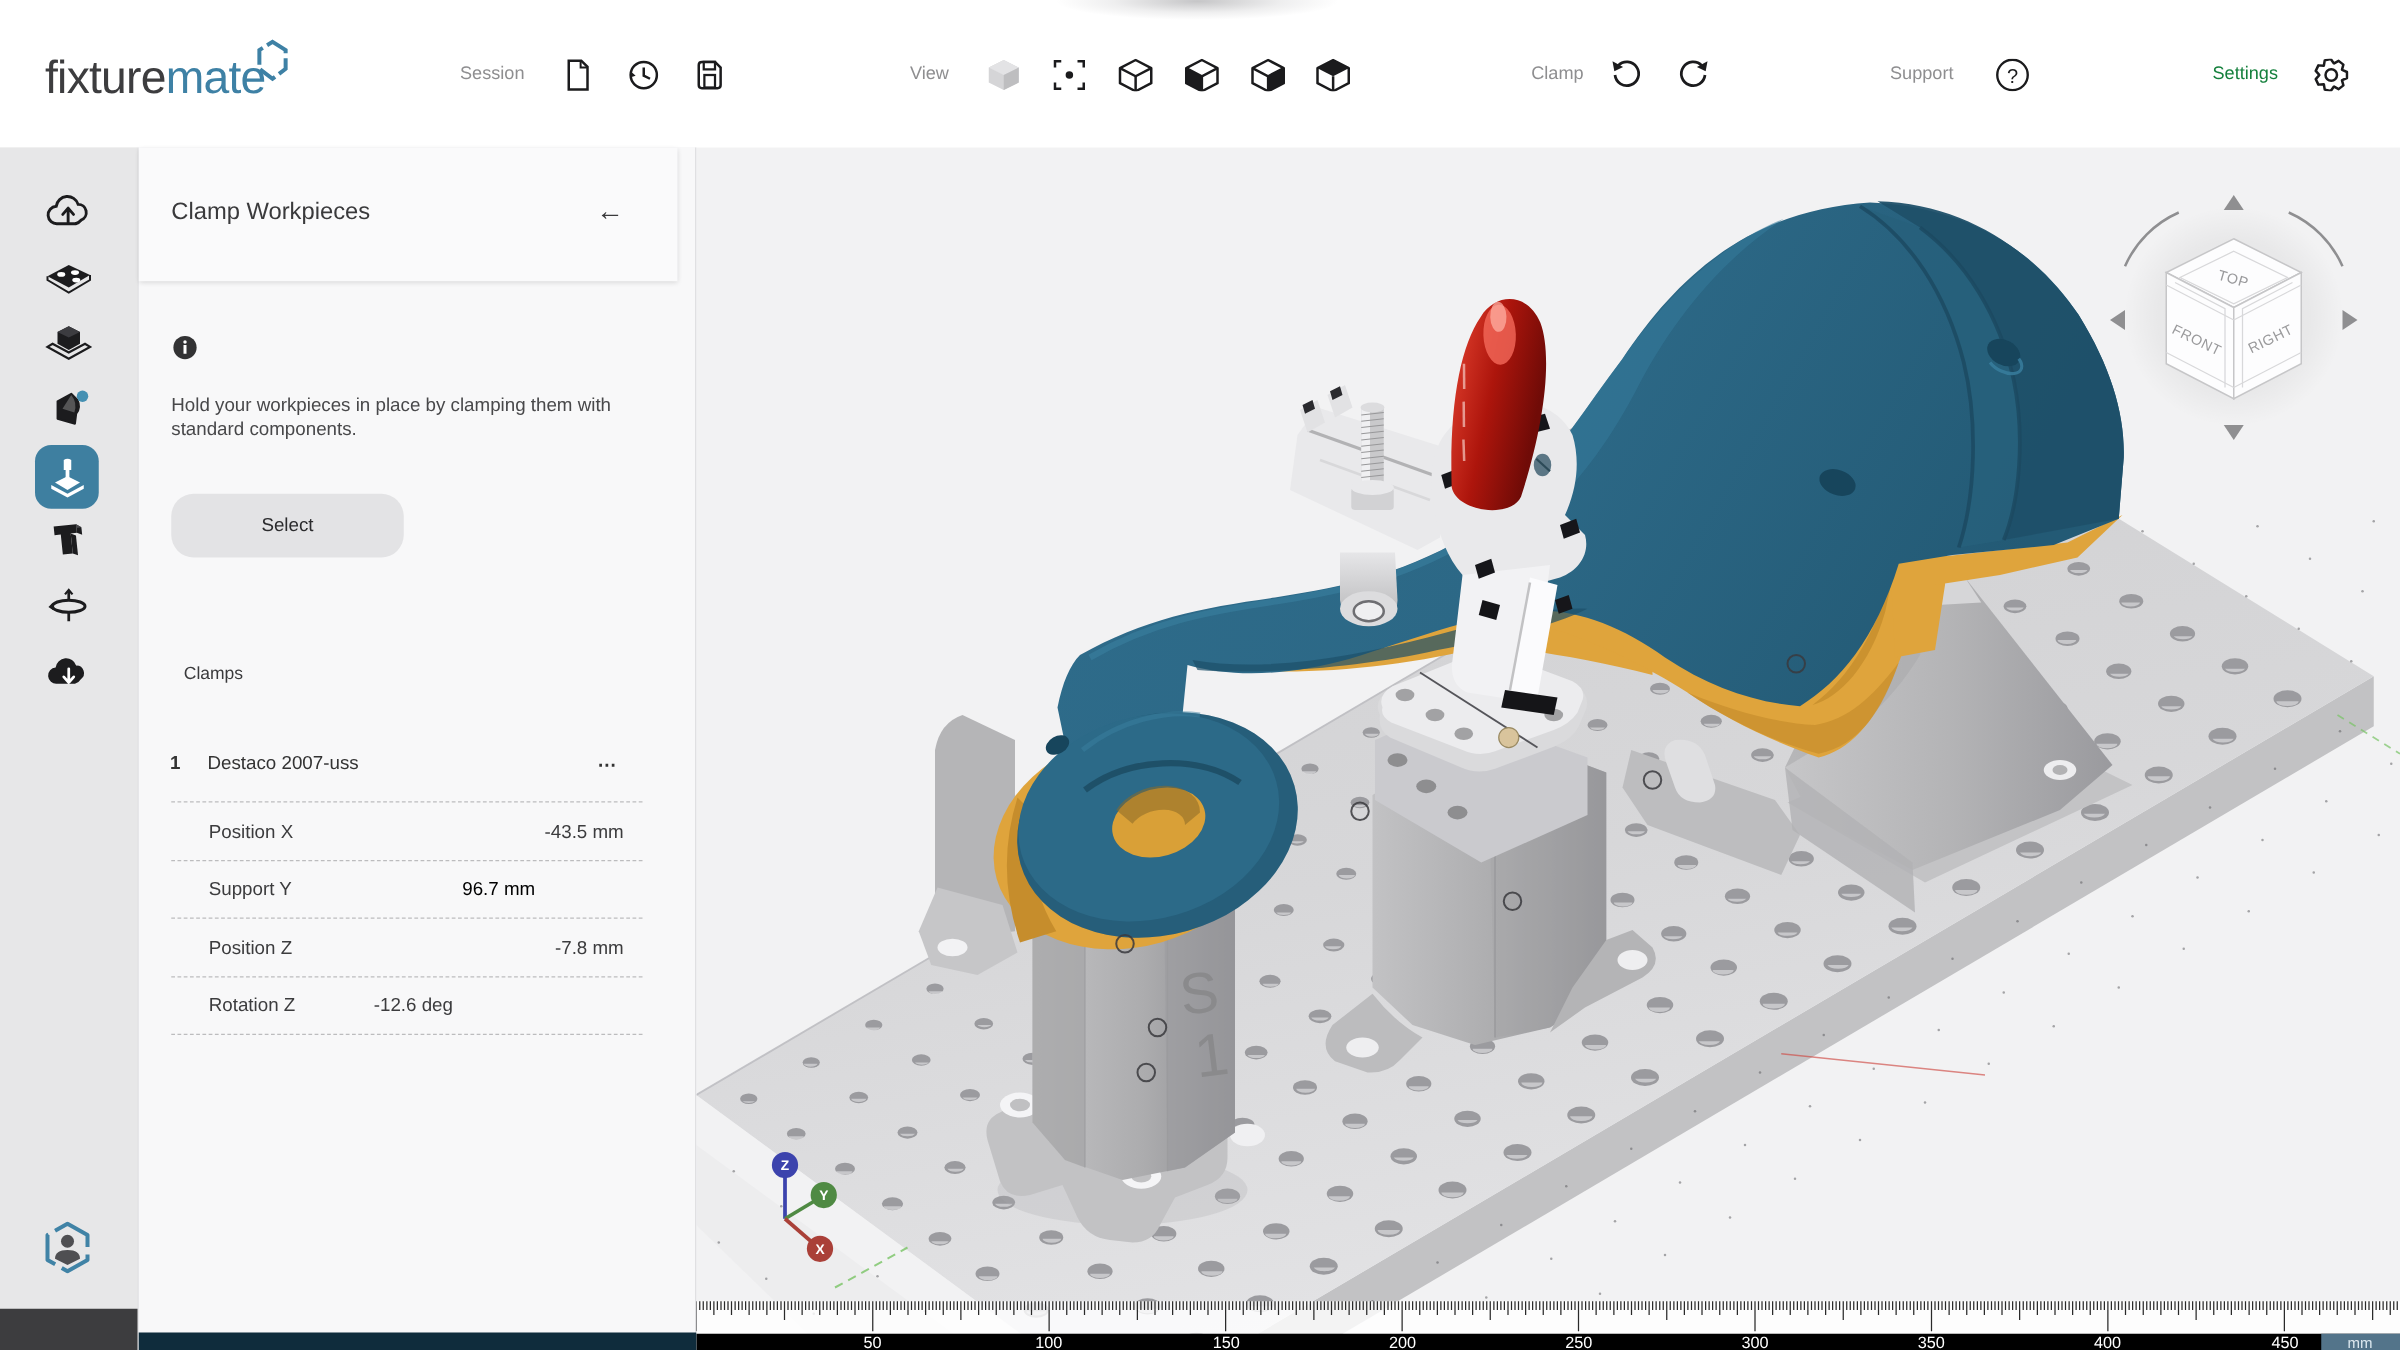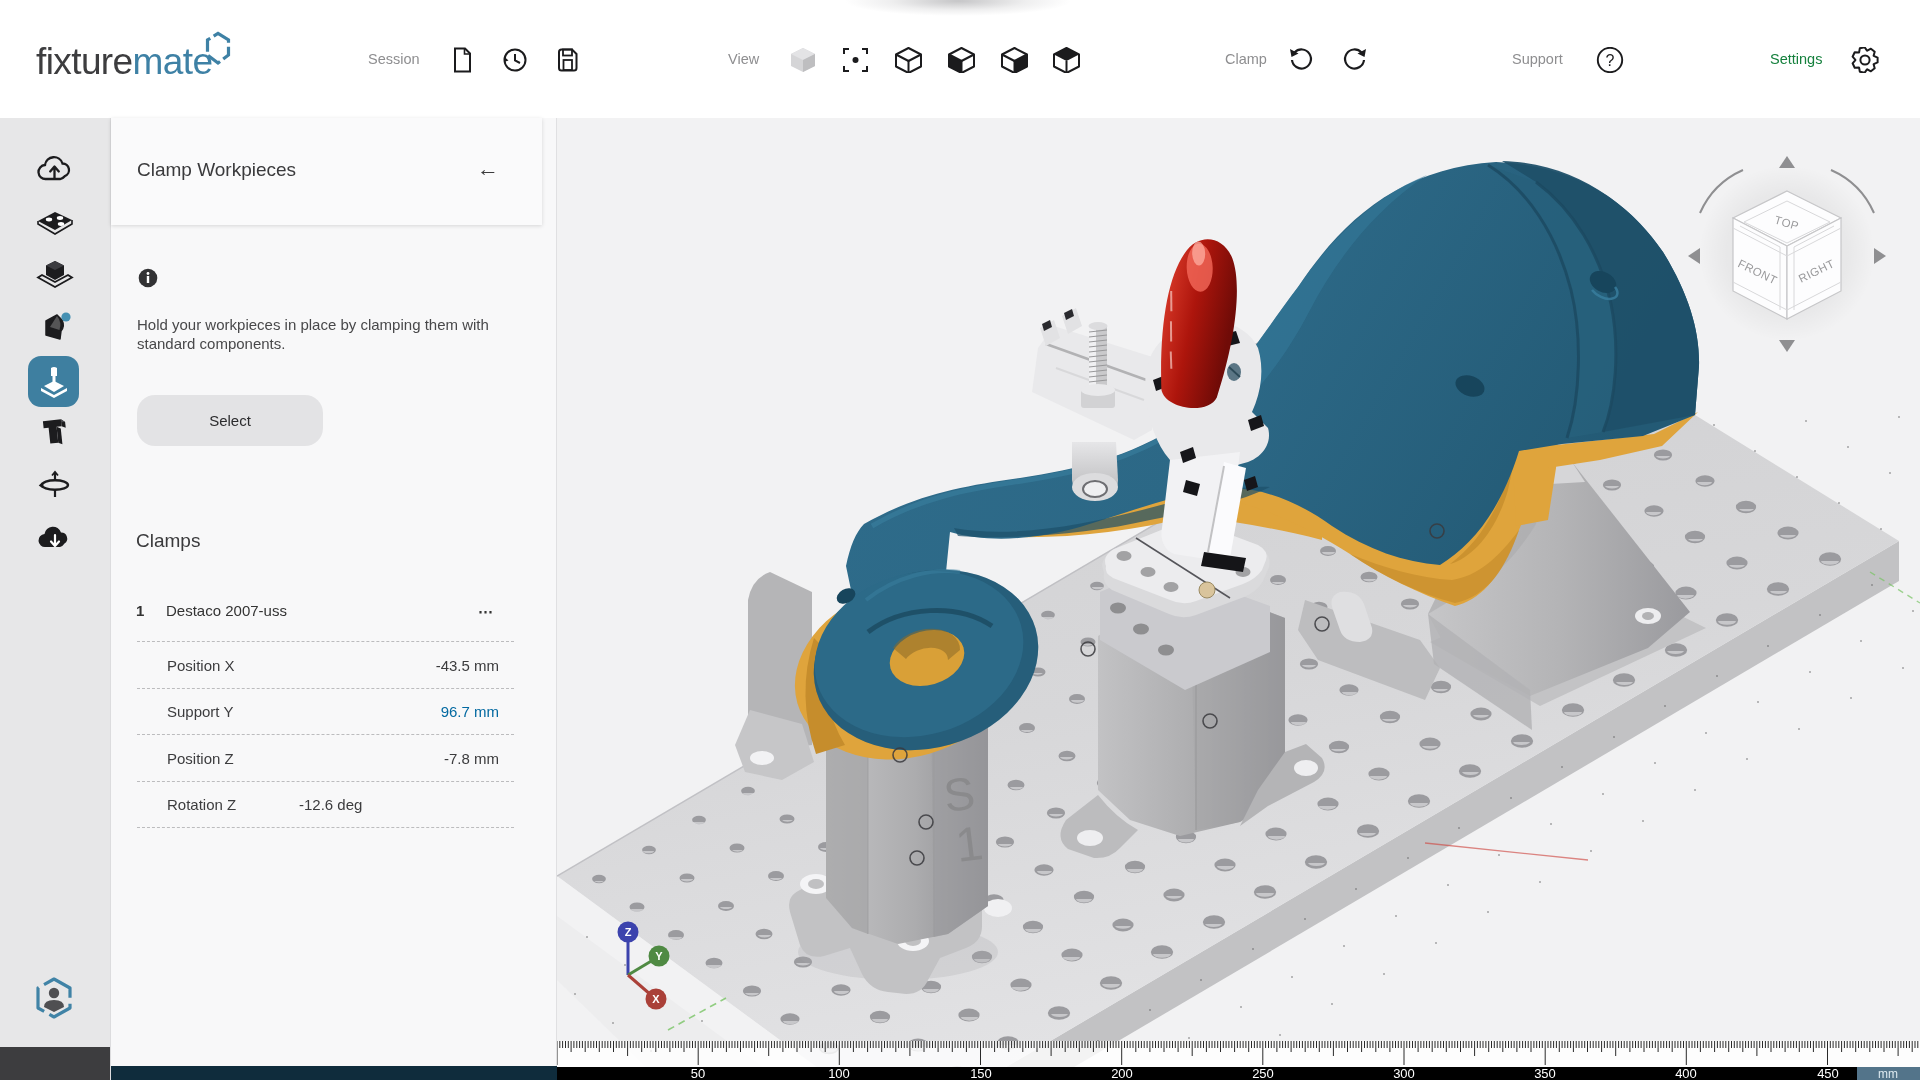--- a/index.html
+++ b/index.html
@@ -1307,29 +1307,29 @@
 <div class="abs" style="left:111px;top:118px;width:431px;height:107px;background:#fafafb;box-shadow:0 1px 4px rgba(0,0,0,0.14)"></div>
 <div class="abs" style="left:137px;top:159px;font-size:19px;color:#3a3a3c">Clamp Workpieces</div>
 <div class="abs" style="left:477px;top:156px;font-size:22px;color:#3a3a3c">←</div>
 <svg class="abs" style="left:138px;top:268px" width="20" height="20" viewBox="0 0 20 20">
     <circle cx="10" cy="10" r="9.3" fill="#323234"></circle>
     <rect x="8.8" y="8" width="2.4" height="7" fill="#fff"></rect>
     <circle cx="10" cy="5.5" r="1.4" fill="#fff"></circle>
   </svg>
 <div class="abs" style="left:137px;top:315px;width:380px;font-size:15px;line-height:19px;color:#48484a">Hold your workpieces in place by clamping them with<br>standard components.</div>
 <div class="abs" style="left:137px;top:395px;width:186px;height:51px;background:#e3e3e5;border-radius:18px;text-align:center;line-height:51px;font-size:15px;color:#2b2b2d">Select</div>
-<div class="abs" style="left:136px;top:530px;font-size:19px;color:#3a3a3c">Clamps</div>
+<div class="abs" style="left:147px;top:530px;font-size:14px;color:#3a3a3c">Clamps</div>
 <div class="abs" style="left:136px;top:602px;font-size:15px;color:#333;font-weight:bold">1</div>
 <div class="abs" style="left:166px;top:602px;font-size:15px;color:#333">Destaco 2007-uss</div>
 <div class="abs" style="left:478px;top:603px;font-size:15px;color:#333;font-weight:bold;letter-spacing:1px">⋯</div>
 <div class="abs" style="left:137px;top:641px;width:377px;border-top:1.5px dashed #bcbcbe"></div>
 <div class="abs" style="left:137px;top:688px;width:377px;border-top:1.5px dashed #bcbcbe"></div>
 <div class="abs" style="left:137px;top:734px;width:377px;border-top:1.5px dashed #bcbcbe"></div>
 <div class="abs" style="left:137px;top:781px;width:377px;border-top:1.5px dashed #bcbcbe"></div>
 <div class="abs" style="left:137px;top:827px;width:377px;border-top:1.5px dashed #bcbcbe"></div>
 <div class="abs" style="left:167px;top:657px;font-size:15px;color:#3c3c3e">Position X</div>
 <div class="abs" style="left:299px;top:657px;width:200px;text-align:right;font-size:15px;color:#3c3c3e">-43.5 mm</div>
 <div class="abs" style="left:167px;top:703px;font-size:15px;color:#3c3c3e">Support Y</div>
-<div class="abs" style="left:299px;top:703px;width:200px;text-align:right;font-size:15px;color:#0369a1">96.7 mm</div>
+<div class="abs" style="left:299px;top:703px;width:200px;text-align:center;font-size:15px;color:#000000">96.7 mm</div>
 <div class="abs" style="left:167px;top:750px;font-size:15px;color:#3c3c3e">Position Z</div>
 <div class="abs" style="left:299px;top:750px;width:200px;text-align:right;font-size:15px;color:#3c3c3e">-7.8 mm</div>
 <div class="abs" style="left:167px;top:796px;font-size:15px;color:#3c3c3e">Rotation Z</div>
 <div class="abs" style="left:299px;top:796px;width:200px;font-size:15px;color:#3c3c3e">-12.6 deg</div>
 <div class="abs" style="left:111px;top:1066px;width:446px;height:14px;background:#0f2c3c"></div>
 </body></html>

